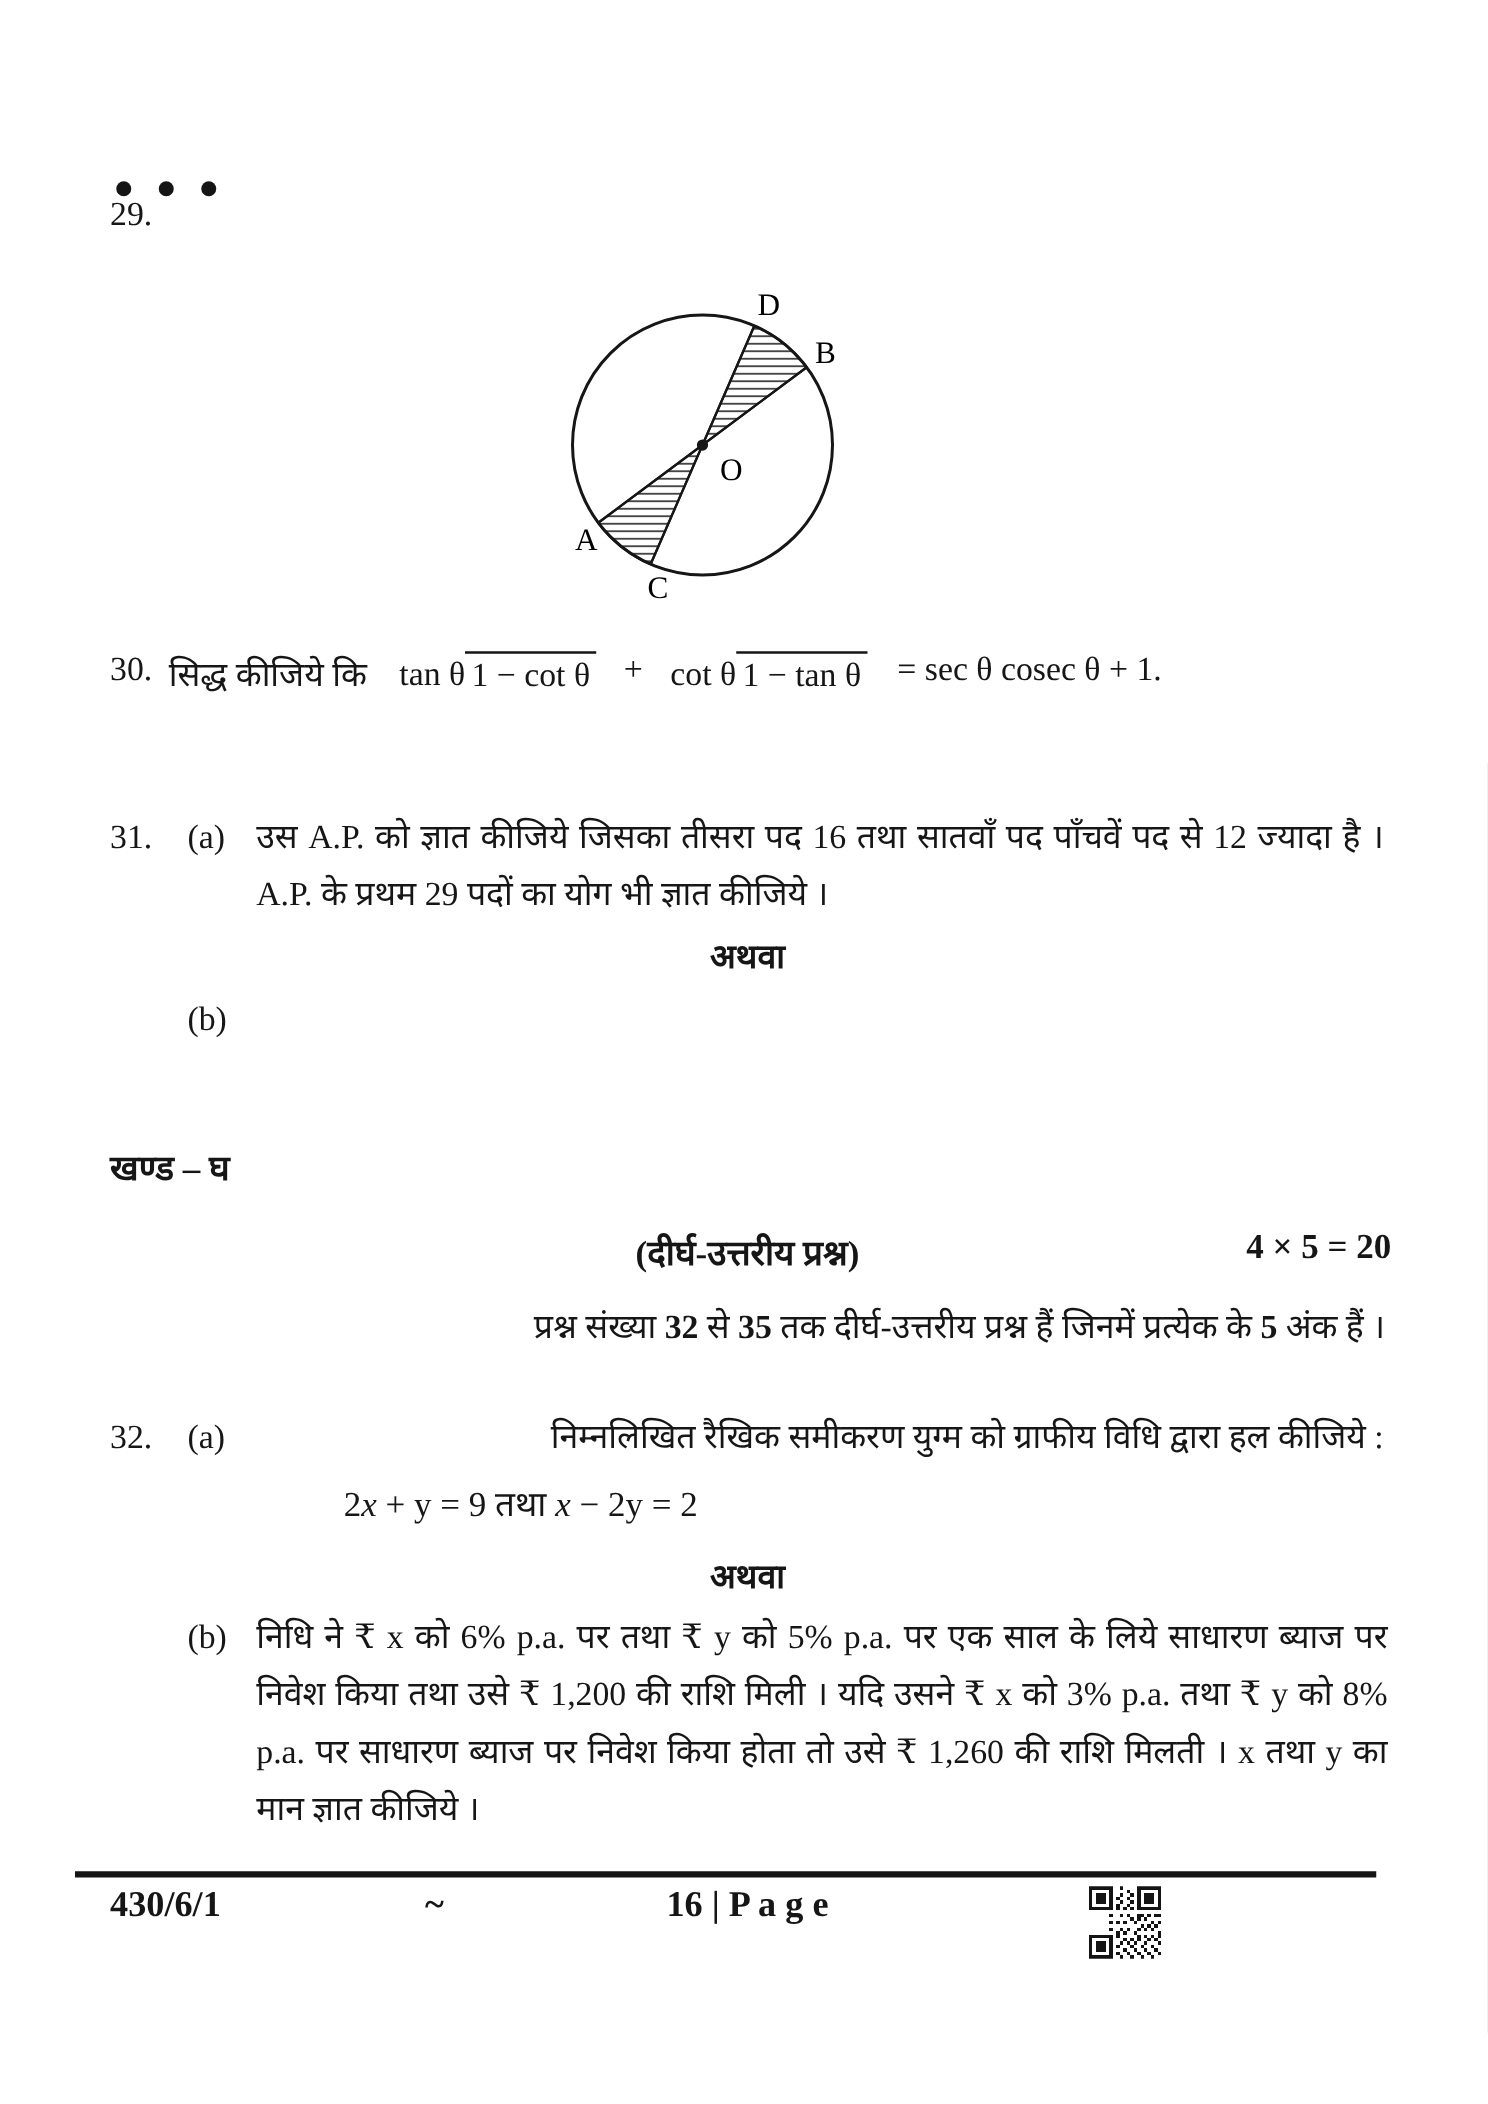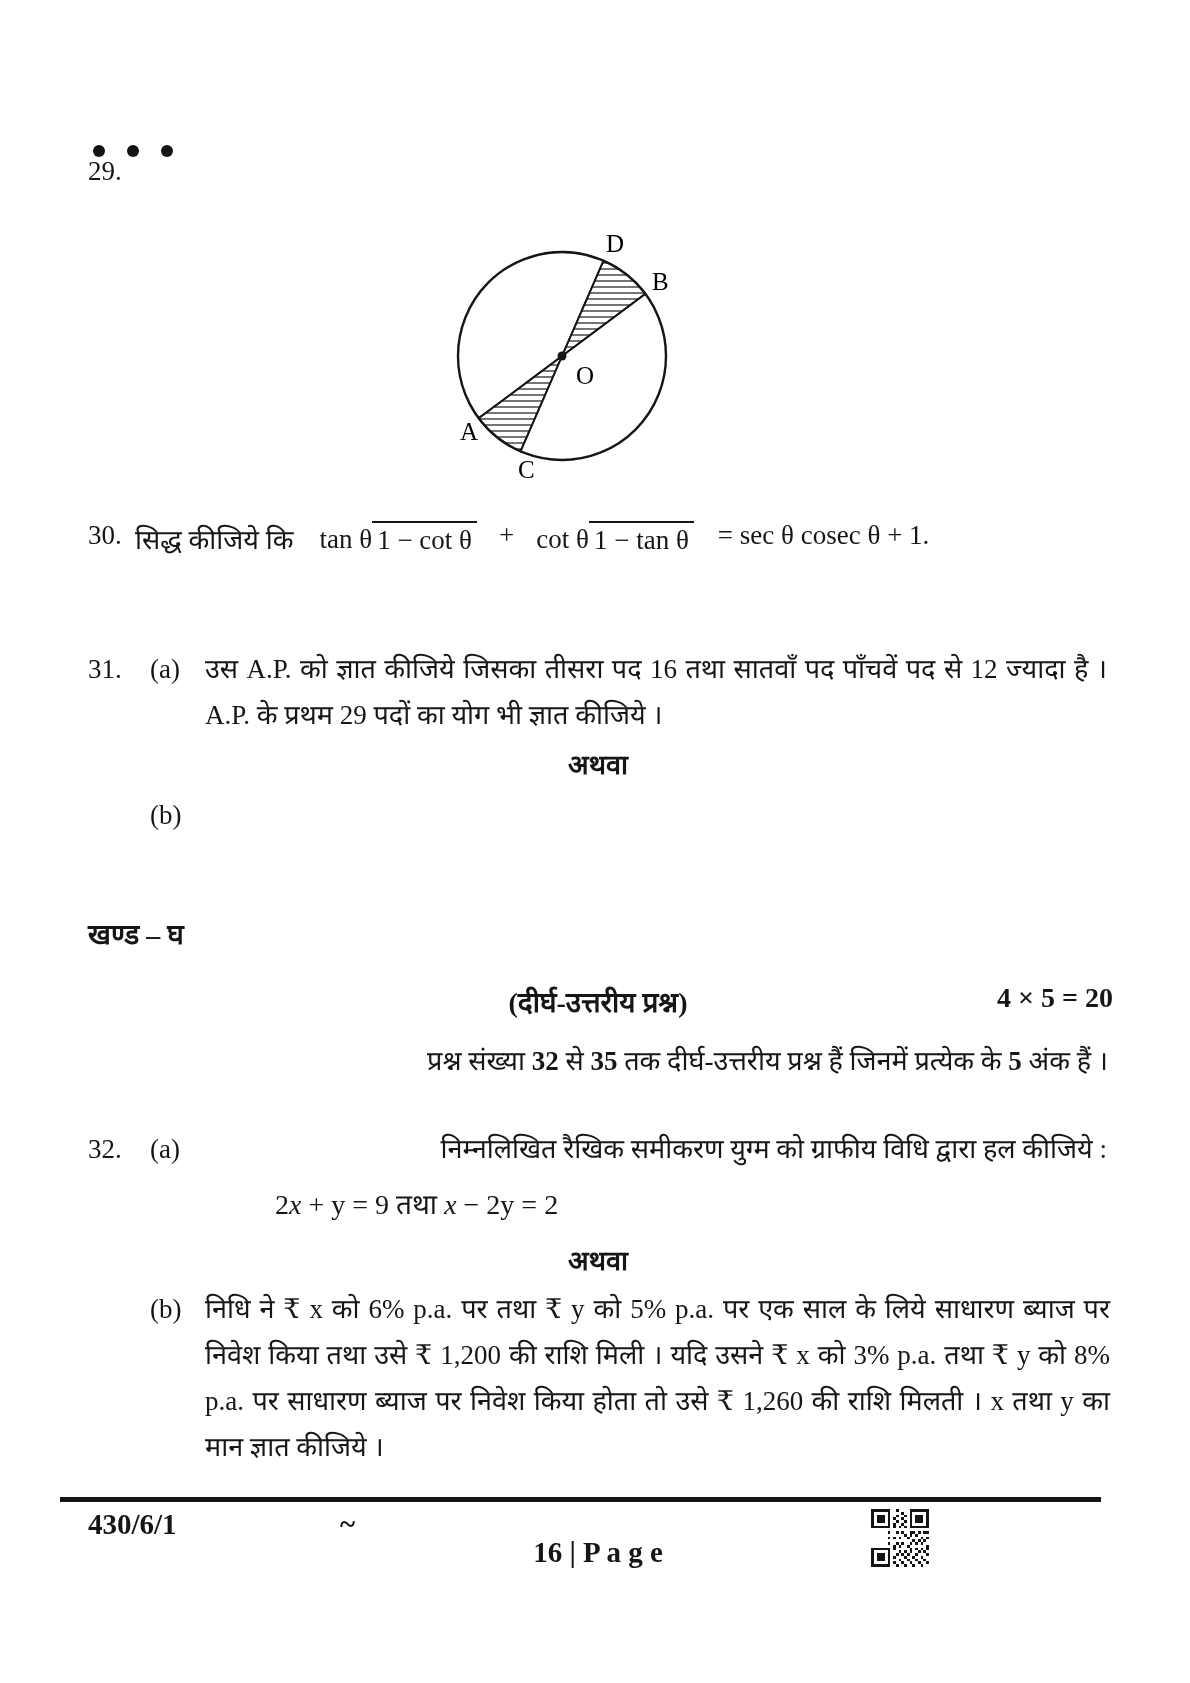--- a/index.html
+++ b/index.html
@@ -51,21 +51,21 @@
   .q32-a-label{top:1126px;}
   .q32-a-text{position:absolute;left:205px;top:1126px;width:902px;}
   .q32-eq{position:absolute;left:275px;top:1182px;font-size:28px;line-height:46px;}
   .or-32{position:absolute;left:88px;top:1238px;width:1020px;text-align:center;}
   .q32-b-label{top:1286px;}
   .q32-b-text{position:absolute;left:205px;top:1286px;width:905px;}
 
   .rule{position:absolute;left:60px;top:1497px;width:1041px;height:5px;background:#141414;}
   .f-code{position:absolute;left:88px;top:1508px;font-size:29px;font-weight:bold;}
   .f-tilde{position:absolute;left:340px;top:1508px;font-size:29px;font-weight:bold;}
-  .f-page{position:absolute;left:88px;top:1508px;width:1020px;text-align:center;font-size:29px;font-weight:bold;margin-top:28px;}
+  .f-page{position:absolute;left:88px;top:1508px;width:1020px;text-align:center;font-size:29px;font-weight:bold;}
   .qr{position:absolute;left:871px;top:1509px;}
 
   svg text{font-family:"Liberation Serif","DejaVu Serif",serif;}
 </style>
 </head>
 <body>
 
 <div class="page">
 
   <div class="dots">

